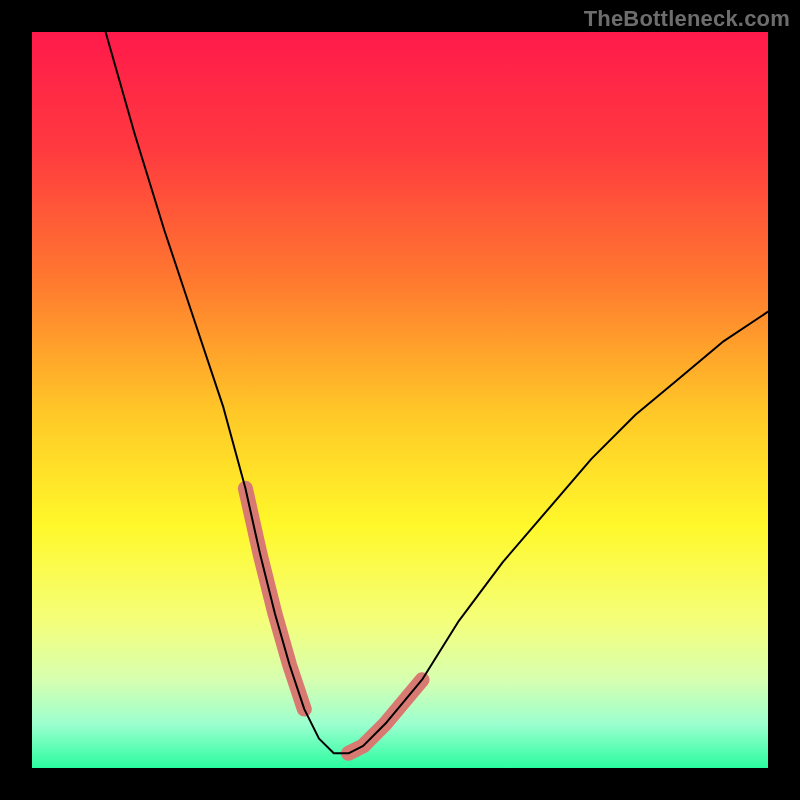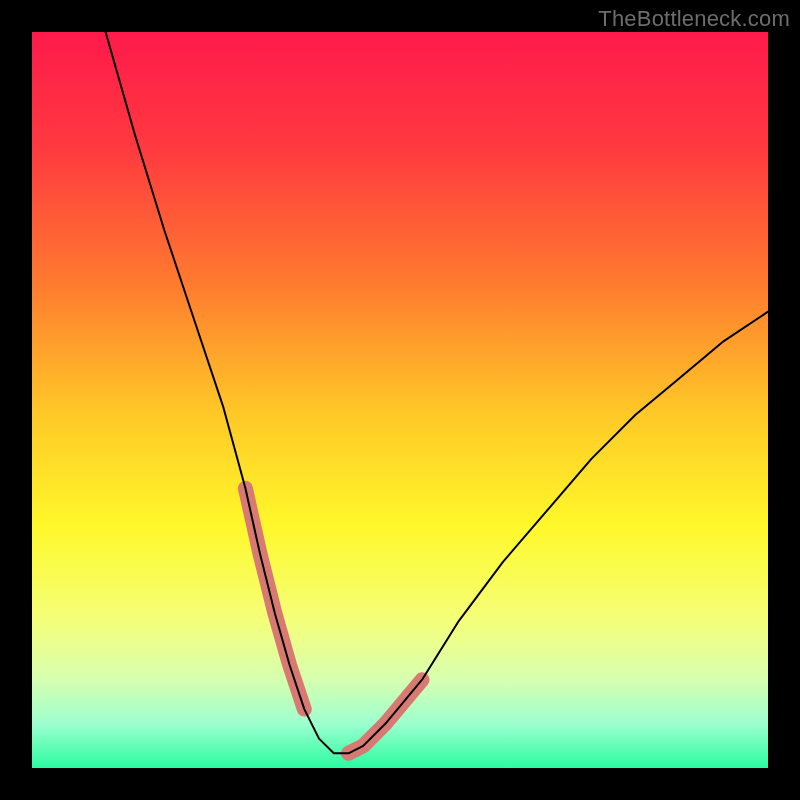--- a/index.html
+++ b/index.html
@@ -26,21 +26,21 @@
     width: 736px;
     height: 736px;
     
   }
   .watermark {
     position: absolute;
     top: 6px;
     right: 10px;
     color: #6d6d6d;
     font-size: 22px;
-    font-weight: 400;
+    font-weight: 700;
     letter-spacing: 0.2px;
     user-select: none;
   }
   svg.curve {
     position: absolute;
     left: 0;
     top: 0;
     width: 736px;
     height: 736px;
     overflow: visible;

